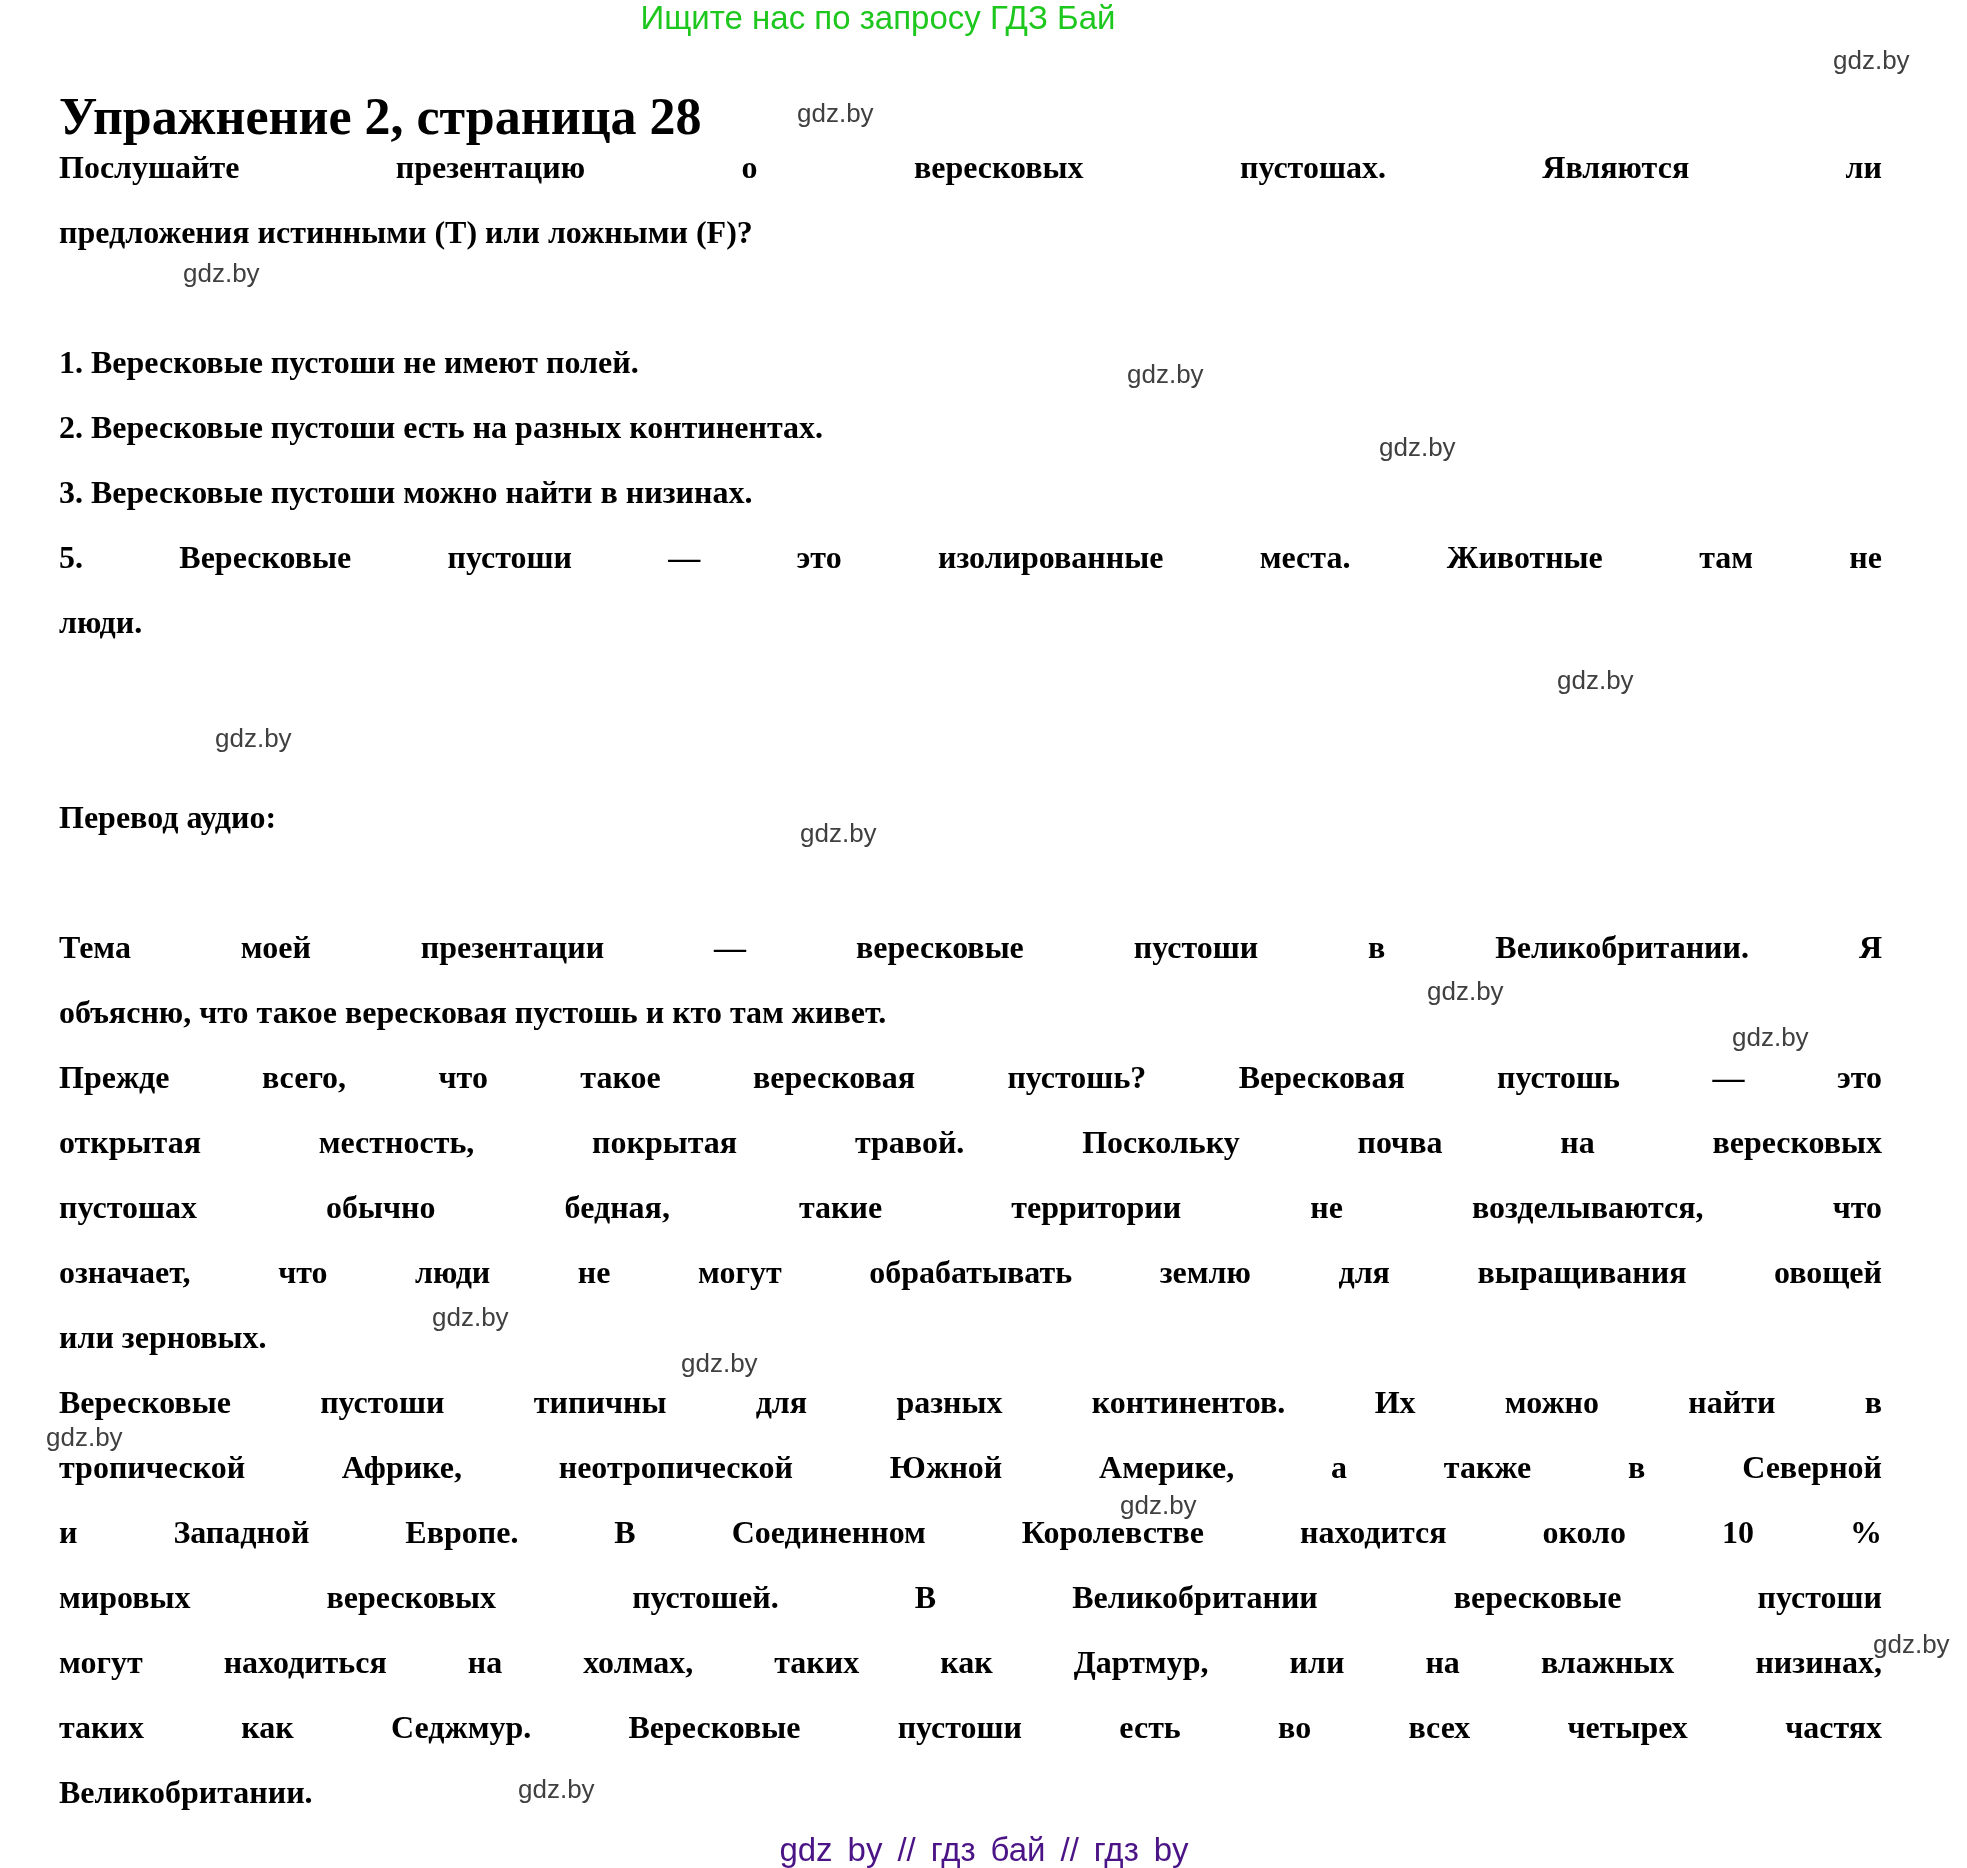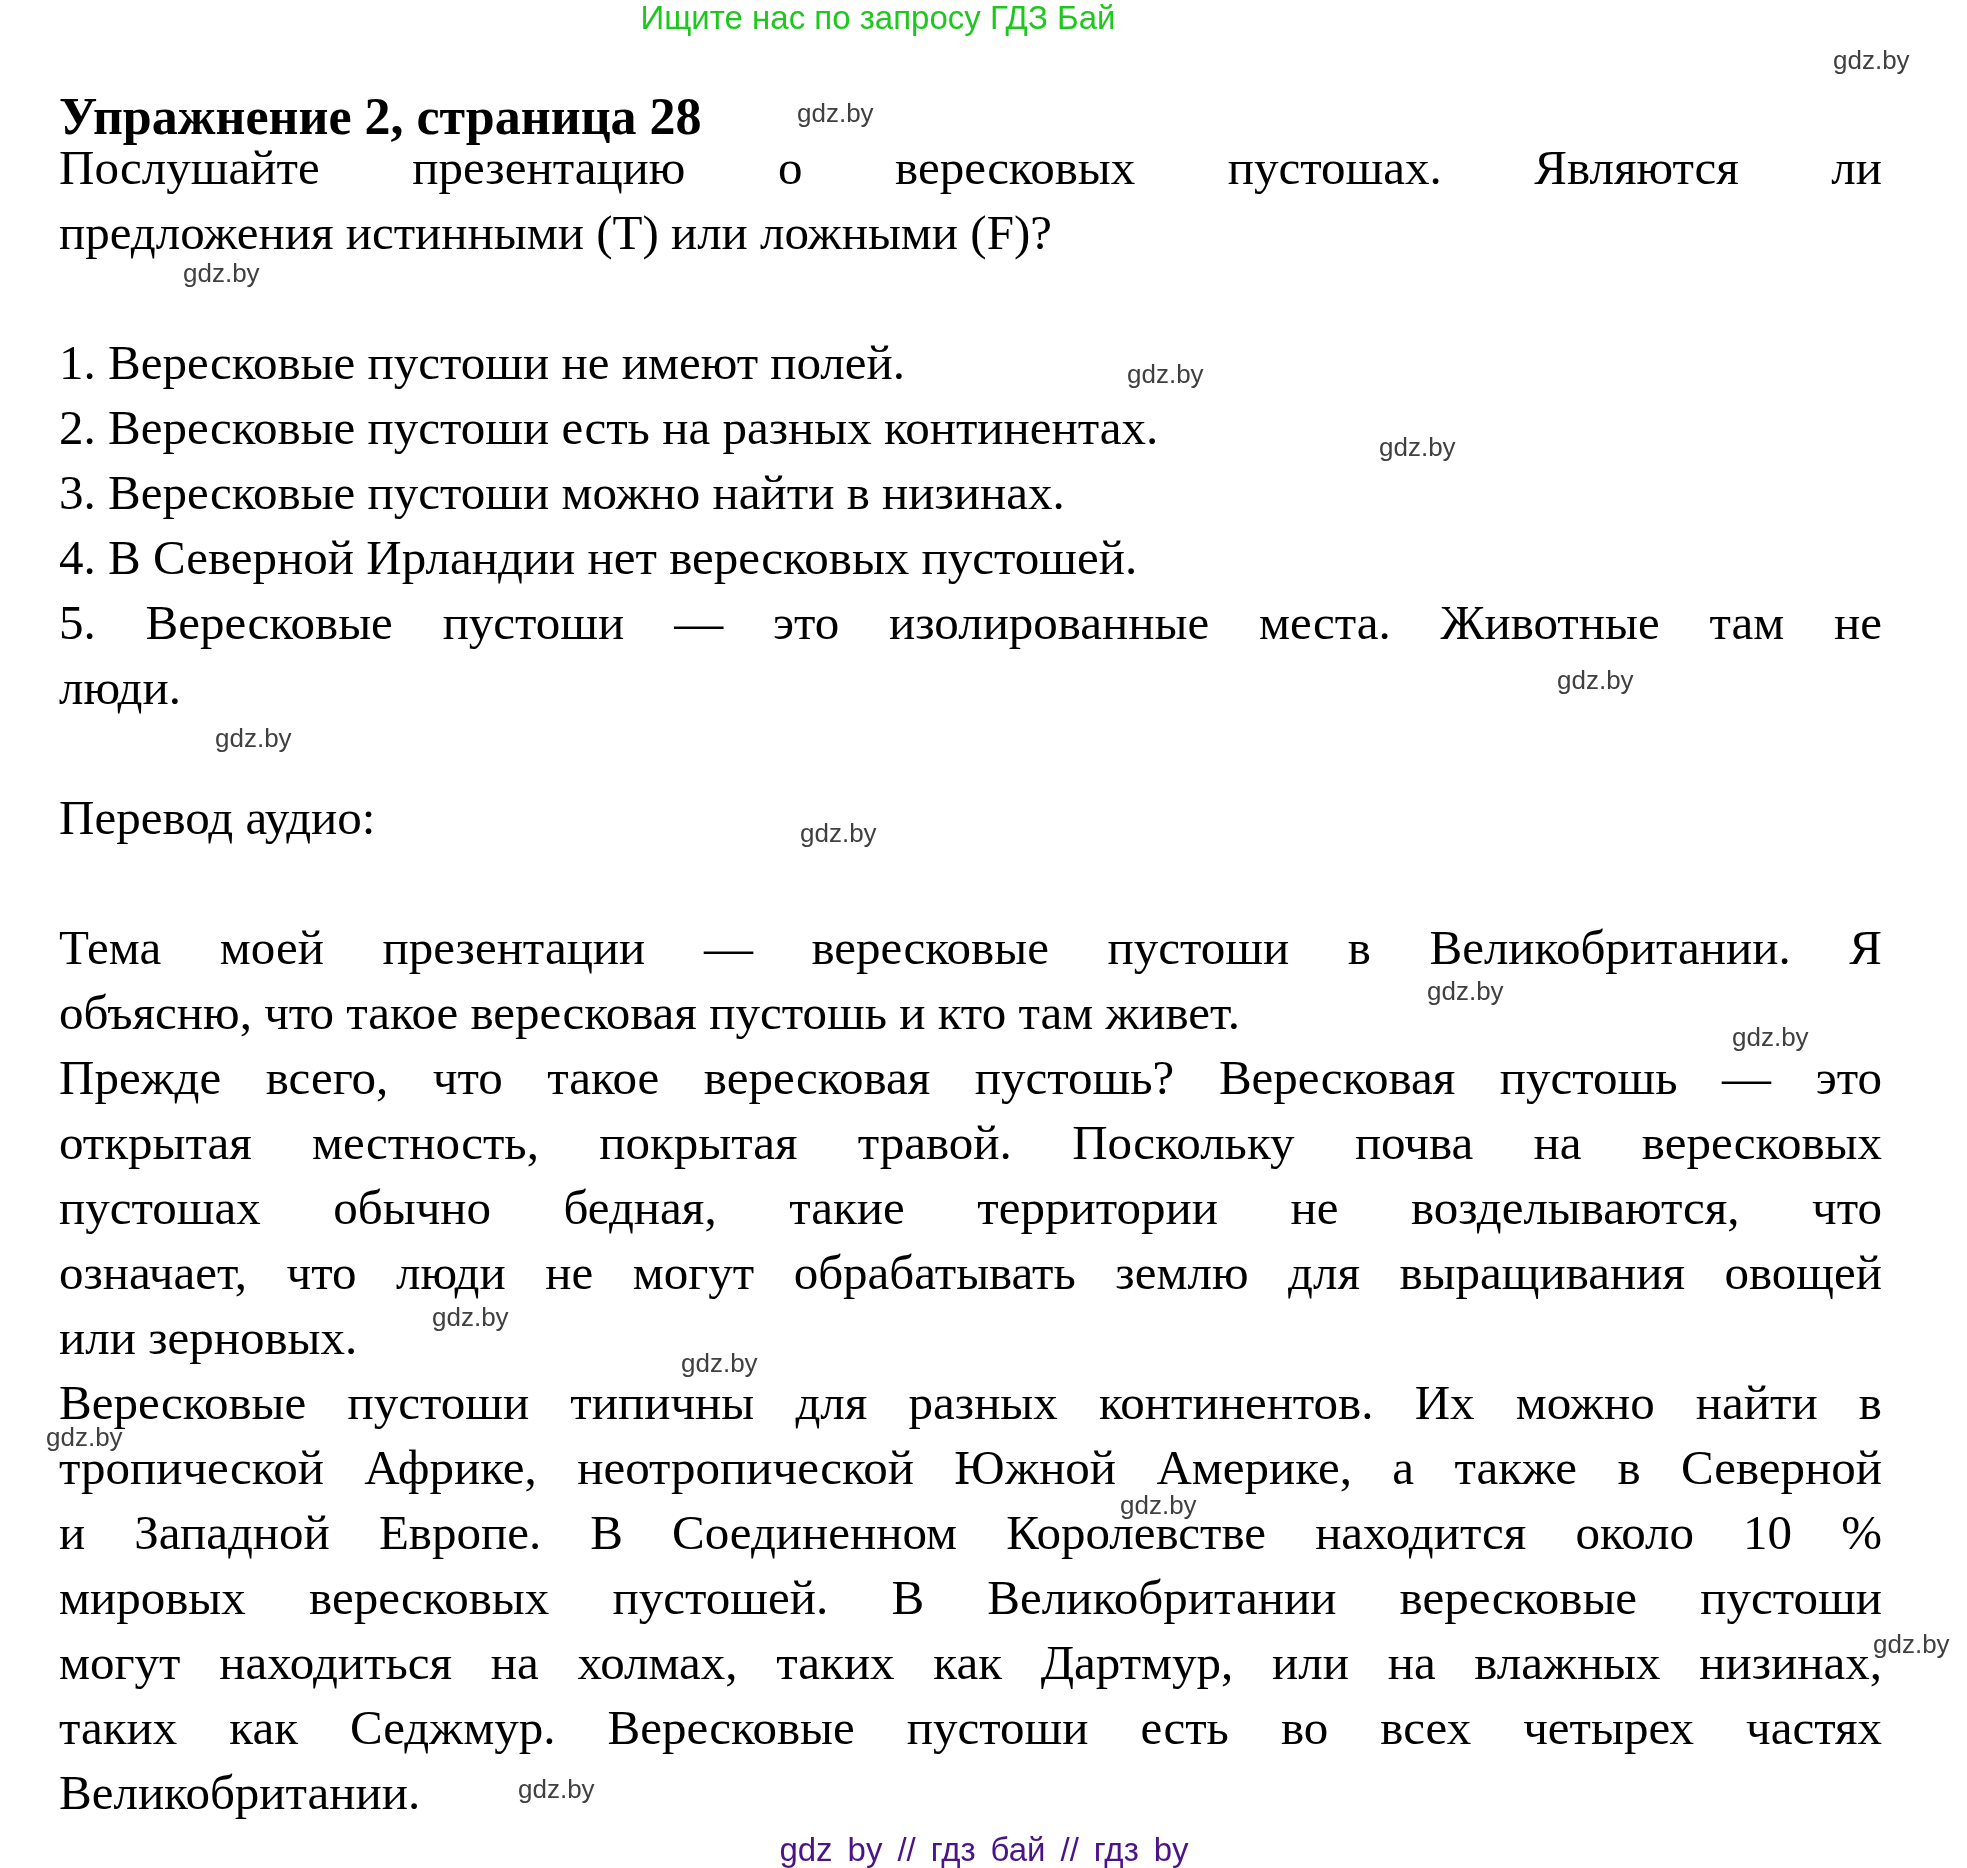--- a/index.html
+++ b/index.html
@@ -2,42 +2,41 @@
 <html><head>
 <meta charset="utf-8">
 <style>
   html, body { margin: 0; padding: 0; background: #ffffff; }
   body { width: 1968px; height: 1868px; position: relative; overflow: hidden; }
   .serif { font-family: "Liberation Serif", "DejaVu Serif", serif; color: #000; }
   .sans { font-family: "Liberation Sans", "DejaVu Sans", sans-serif; }
   .top-banner { position: absolute; top: 0; left: 0; width: 1756px; text-align: center; font-size: 33px; line-height: 35px; color: #1ec71e; }
   .footer { position: absolute; top: 1831px; left: 0; width: 1968px; text-align: center; font-size: 33px; line-height: 37px; color: #4b1486; word-spacing: 5.8px; }
   .title { position: absolute; left: 59px; top: 71px; font-size: 52px; font-weight: bold; line-height: 60px; white-space: nowrap; margin-top: 16px; }
-  .block { position: absolute; left: 59px; width: 1823px; font-size: 49px; line-height: 65px; text-align: justify; text-align-last: left; }
+  .block { position: absolute; left: 59px; width: 1823px; font-size: 32px; line-height: 65px; text-align: justify; text-align-last: left; font-weight: bold; }
   .line { display: block; white-space: nowrap; }
   .jline { display: block; text-align: justify; text-align-last: justify; white-space: normal; }
   .wm { position: absolute; font-size: 26px; line-height: 29px; color: #404040; white-space: nowrap; }
 </style>
 </head>
 <body>
 
 <div class="top-banner sans">Ищите нас по запросу ГДЗ Бай</div>
 
 <div class="title serif">Упражнение 2, страница 28</div>
 
 <div class="block serif" style="top:135px;">
   <span class="jline">Послушайте презентацию о вересковых пустошах. Являются ли</span>
   <span class="line">предложения истинными (T) или ложными (F)?</span>
 </div>
 
 <div class="block serif" style="top:330px;">
   <span class="line">1. Вересковые пустоши не имеют полей.</span>
   <span class="line">2. Вересковые пустоши есть на разных континентах.</span>
   <span class="line">3. Вересковые пустоши можно найти в низинах.</span>
-  <span class="line">4. В Северной Ирландии нет вересковых пустошей.</span>
   <span class="jline">5. Вересковые пустоши — это изолированные места. Животные там не</span>
   <span class="line">люди.</span>
 </div>
 
 <div class="block serif" style="top:785px;">
   <span class="line">Перевод аудио:</span>
 </div>
 
 <div class="block serif" style="top:915px;">
   <span class="jline">Тема моей презентации — вересковые пустоши в Великобритании. Я</span>

